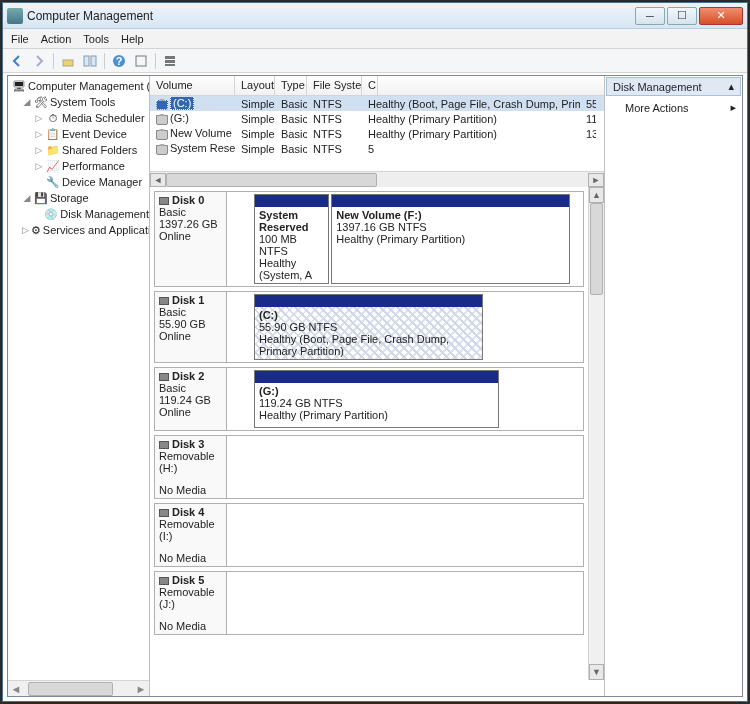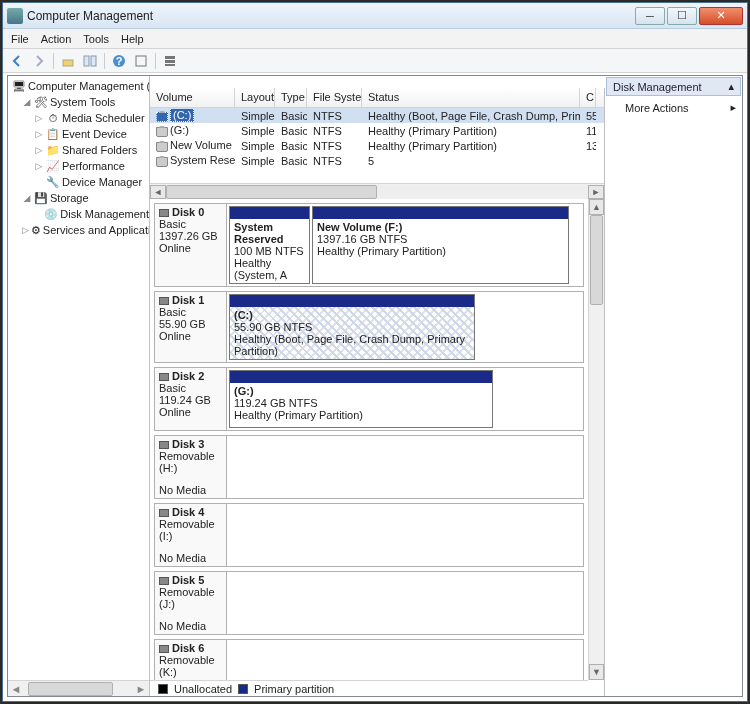--- a/index.html
+++ b/index.html
@@ -18,41 +18,41 @@
 .tb-sep { width: 1px; height: 16px; background: #ccc; margin: 0 2px; }
 .content { position: absolute; top: 72px; bottom: 4px; left: 4px; right: 4px; display: flex; border: 1px solid #828790; }
 .tree-pane { width: 142px; border-right: 1px solid #c0c0c0; overflow: hidden; background: #fff; position: relative; }
 .tree { padding: 2px 0 0 2px; }
 .tree-row { display: flex; align-items: center; height: 16px; white-space: nowrap; color: #222; }
 .tree-row .exp { width: 10px; color: #888; text-align: center; font-size: 9px; }
 .tree-row .ticon { width: 14px; height: 14px; margin: 0 2px; display: inline-flex; align-items: center; justify-content: center; }
 .ind0{padding-left:0}.ind1{padding-left:12px}.ind2{padding-left:24px}
 .hscroll { position: absolute; bottom: 0; left: 0; right: 0; height: 16px; background: #f0f0f0; border-top: 1px solid #d4d4d4; display:flex; align-items:center; }
 .hscroll .thumb { height: 14px; background: #d8d8d8; border: 1px solid #b0b0b0; border-radius: 2px; }
-.mid-pane { flex: 1; display: flex; flex-direction: column; border-right: 1px solid #c0c0c0; background:#fff;margin-top:12px; }
+.mid-pane { flex: 1; display: flex; flex-direction: column; border-right: 1px solid #c0c0c0; background:#fff; }
 .vol-list { height: 95px; overflow: hidden; position: relative; }
 .vol-head { display: flex; height: 20px; background: linear-gradient(#fff,#f1f1f1); border-bottom: 1px solid #d4d4d4; }
 .vh { border-right: 1px solid #d4d4d4; padding: 3px 6px 0 6px; color: #222; white-space: nowrap; overflow: hidden; }
 .vol-row { display: flex; height: 15px; align-items: center; }
 .vol-row.sel { background: #d1e0f0; }
 .vc { padding: 0 6px; white-space: nowrap; overflow: hidden; color: #222; }
 .vc .dicon { display:inline-block; width:12px; height:10px; background:#ccc; border:1px solid #888; border-radius:0 0 2px 2px; margin-right:2px; vertical-align:middle; position:relative; }
 .vc .dicon::before{content:'';position:absolute;top:-2px;left:2px;right:2px;height:2px;background:#aaa;border-radius:2px 2px 0 0;}
 .vol-row.sel .vc.first span { background:#3166b0; color:#fff; padding:0 2px; border:1px dotted #fff; }
 .mid-hscroll { height: 16px; background:#f0f0f0; border-top:1px solid #d4d4d4; display:flex; align-items:center; }
 .mid-hscroll .l,.mid-hscroll .r{width:16px;height:14px;border:1px solid #b0b0b0;background:#e8e8e8;text-align:center;color:#666;font-size:9px;line-height:12px;}
 .mid-hscroll .track{flex:1;height:14px;background:#eee;position:relative;}
 .mid-hscroll .thumb{position:absolute;left:0;top:0;bottom:0;width:50%;background:#d8d8d8;border:1px solid #b0b0b0;border-radius:2px;}
 .disk-pane { flex:1; overflow:hidden; position:relative; background:#fff;}
 .disk-scroll { position:absolute; top:0; right:0; bottom:16px; width:16px; background:#f0f0f0; border-left:1px solid #d4d4d4; display:flex; flex-direction:column; }
 .disk-scroll .a{height:16px;border:1px solid #b0b0b0;background:#e8e8e8;text-align:center;color:#666;font-size:9px;line-height:14px;}
 .disk-scroll .tr{flex:1;position:relative;}
 .disk-scroll .th{position:absolute;left:1px;right:1px;top:0;height:20%;background:#d8d8d8;border:1px solid #b0b0b0;border-radius:2px;}
 .disks { position:absolute; top:0; left:0; right:16px; bottom:16px; overflow:hidden; padding:4px; }
-.disk-block { display:flex; border:1px solid #b0b0b0; margin-bottom:4px; min-height:64px; }
+.disk-block { display:flex; border:1px solid #b0b0b0; margin-bottom:4px; min-height:64px;gap:25px; }
 .disk-block.short { min-height:34px; }
 .disk-info { width:72px; background:#f9f9f9; border-right:1px solid #b0b0b0; padding:2px 4px; color:#222; }
 .disk-info .dn { font-weight:bold; }
 .disk-parts { flex:1; display:flex; padding:2px; gap:2px; background:#fff; }
 .part { border:1px solid #777; position:relative; padding:14px 4px 2px 4px; color:#222; overflow:hidden; }
 .part .bar { position:absolute; top:0; left:0; right:0; height:12px; background:#1a2a88; }
 .part.hatched { background: repeating-linear-gradient(135deg,#fff,#fff 4px,#dde3ee 4px,#dde3ee 6px);}
 .part.selected::after{content:'';position:absolute;top:12px;left:0;right:0;bottom:0;background:repeating-linear-gradient(45deg,transparent,transparent 4px,#d0d8e8 4px,#d0d8e8 6px);z-index:0;}
 .part.selected .ptxt { position:relative; z-index:1; }
 .part .ptxt b { font-weight:bold; }
@@ -192,21 +192,20 @@
         </div>
     </div>
 
     <div class="mid-pane">
       <div class="vol-list">
         <div class="vol-head">
           <div class="vh" style="width:85px">Volume</div>
           <div class="vh" style="width:40px">Layout</div>
           <div class="vh" style="width:32px">Type</div>
           <div class="vh" style="width:55px">File System</div>
-          <div class="vh" style="width:218px">Status</div>
           <div class="vh" style="width:16px">C</div>
         </div>
         <div id="vol-rows">
             <div class="vol-row sel">
               <div class="vc first" style="width:85px"><span class="dicon"></span><span>(C:)</span></div>
               <div class="vc" style="width:40px">Simple</div>
               <div class="vc" style="width:32px">Basic</div>
               <div class="vc" style="width:55px">NTFS</div>
               <div class="vc" style="width:218px">Healthy (Boot, Page File, Crash Dump, Primary Partition)</div>
               <div class="vc" style="width:16px">55</div>
@@ -309,41 +308,28 @@
               <div class="disk-parts"></div>
             </div>
             <div class="disk-block">
               <div class="disk-info">
                 <div class="dn"><span style="display:inline-block;width:10px;height:8px;background:#888;border:1px solid #555;margin-right:3px;vertical-align:middle"></span>Disk 5</div>
                 <div>Removable (J:)</div>
                 <div style="margin-top:10px">No Media</div>
               </div>
               <div class="disk-parts"></div>
             </div>
-            <div class="disk-block short">
-              <div class="disk-info">
-                <div class="dn"><span style="display:inline-block;width:10px;height:8px;background:#888;border:1px solid #555;margin-right:3px;vertical-align:middle"></span>Disk 6</div>
-                <div>Removable (K:)</div>
-              </div>
-              <div class="disk-parts"></div>
-            </div>
           </div>
         <div class="disk-scroll">
           <div class="a">▲</div>
             <div class="tr">
               <div class="th"></div>
             </div>
             <div class="a">▼</div>
         </div>
-        <div class="legend">
-          <div class="sw" style="background:#000"></div>
-          <span>Unallocated</span>
-          <div class="sw" style="background:#1a2a88"></div>
-          <span>Primary partition</span>
-        </div>
       </div>
     </div>
 
     <div class="actions-pane">
       <div class="actions-sub">
           <span>Disk Management</span>
           <span>▴</span>
         </div>
       <div class="actions-item">
           <span>More Actions</span>

